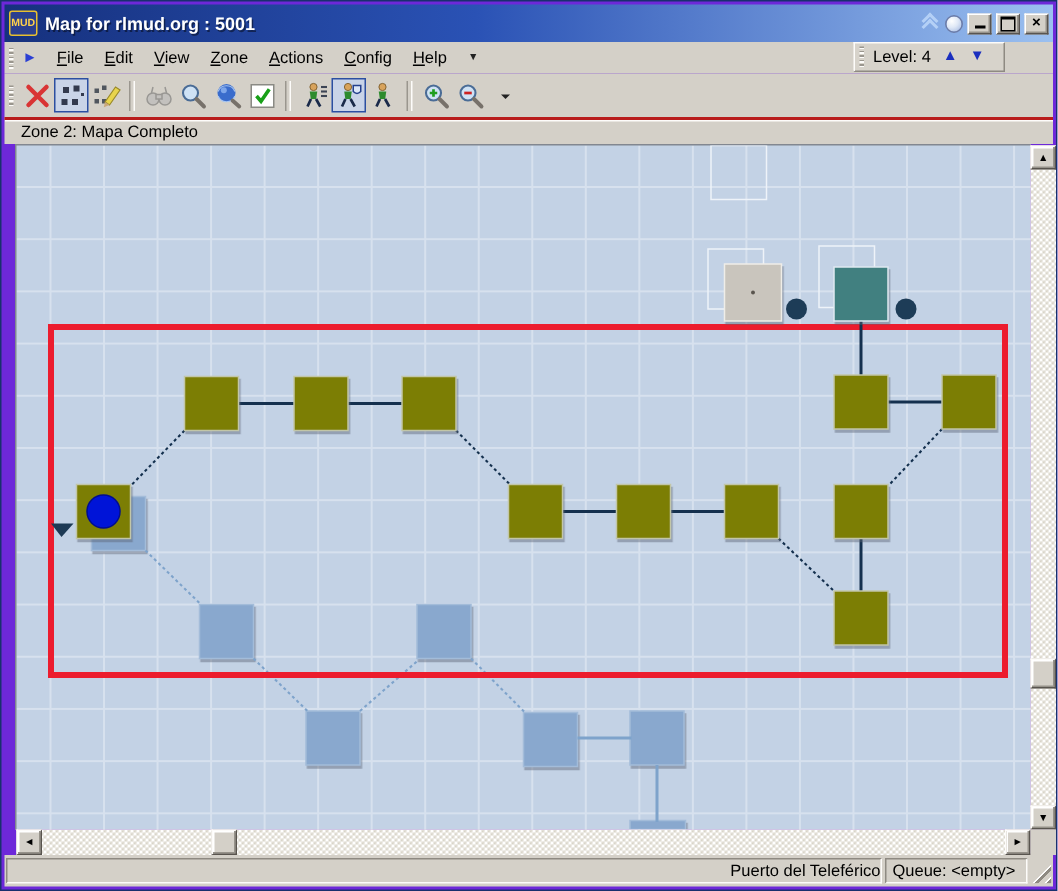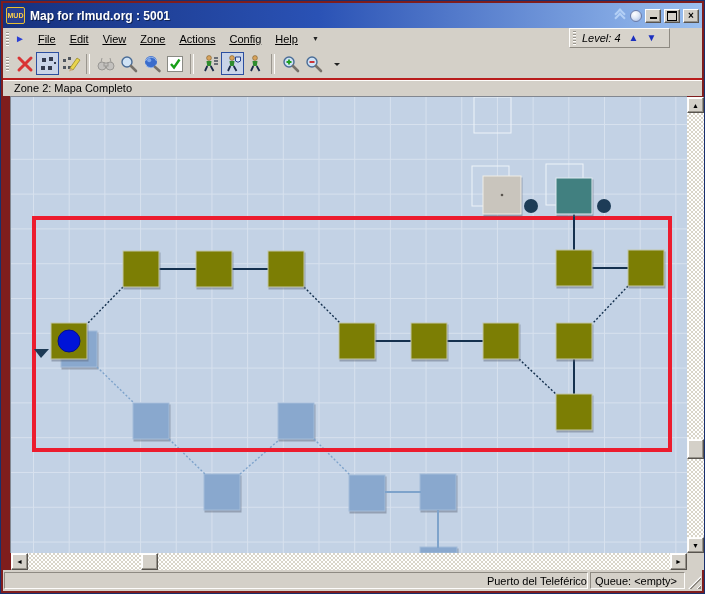--- a/index.html
+++ b/index.html
@@ -1,18 +1,18 @@
 <!DOCTYPE html>
 <html><head>
 <meta charset="utf-8">
 <style>
   html,body{margin:0;padding:0;background:#fff;}
   body{width:705px;height:594px;position:relative;overflow:hidden;
        font-family:"Liberation Sans","DejaVu Sans",sans-serif;font-size:11px;color:#000;}
-  .window{position:absolute;inset:0;background:#7f1d1d;border:1px solid #18306e;box-sizing:border-box;}
+  .window{position:absolute;inset:0;background:#6d28d9;border:1px solid #18306e;box-sizing:border-box;}
   
   .titlebar{position:absolute;left:2px;top:2px;right:2px;height:25px;
     background:linear-gradient(to right,#16317e 0%,#2a52b5 45%,#9bc0f0 100%);
     display:flex;align-items:center;padding:0 3px;box-sizing:border-box;}
   .app-icon{width:17px;height:15px;background:#2a3f8f;border:1px solid #e8c030;border-radius:2px;
     color:#ffd24a;font-size:7px;font-weight:bold;display:flex;align-items:center;justify-content:center;
     letter-spacing:0;margin-right:5px;flex:0 0 auto;}
   .title-text{color:#fff;font-weight:bold;font-size:12px;flex:1 1 auto;white-space:nowrap;
     text-shadow:1px 1px 0 rgba(0,0,0,.45);}
   .tb-right{display:flex;align-items:center;gap:3px;}
@@ -26,26 +26,26 @@
     box-shadow:inset -1px -1px 0 #96928a;display:flex;align-items:center;justify-content:center;
     font-size:10px;line-height:10px;font-weight:bold;color:#000;padding:0;}
   .glyph-min{width:7px;height:7px;border-bottom:2px solid #000;margin-top:-2px;}
   .glyph-max{width:8px;height:7px;border:1px solid #000;border-top:2px solid #000;}
   
   .menubar{position:absolute;left:2px;top:27px;right:2px;height:21px;background:#d4d0c8;
     display:flex;align-items:center;}
   .grip{width:3px;height:14px;margin:0 4px 0 3px;
     background:repeating-linear-gradient(to bottom,#9a968e 0 1px,#fdfcfa 1px 2px,transparent 2px 3px);}
   .play-arrow{color:#2b3fd4;font-size:10px;margin:0 6px 0 2px;}
-  .menu-item{padding:2px 7px;cursor:default;text-decoration:underline;}
+  .menu-item{padding:2px 7px;cursor:default;}
   .menu-item u{text-underline-offset:1px;}
   .menu-overflow{font-size:7px;margin-left:4px;color:#222;padding:2px 3px;}
   .level-panel{position:absolute;left:566px;top:0px;width:101px;height:20px;background:#d7d3cb;
     border:1px solid;border-color:#fdfcfa #8e8a82 #8e8a82 #fdfcfa;display:flex;align-items:center;box-sizing:border-box;}
-  .level-label{margin:0 4px 0 2px;white-space:nowrap;font-style:italic;}
+  .level-label{margin:0 4px 0 2px;white-space:nowrap;}
   .lvl-btn{background:none;border:none;padding:0 4px;font-size:10px;color:#1b2fbf;line-height:14px;cursor:default;}
   
   .toolbar{position:absolute;left:2px;top:48px;right:2px;height:29px;background:#d4d0c8;
     display:flex;align-items:center;}
   .tb-btn{width:23px;height:23px;background:transparent;border:1px solid transparent;padding:0;
     display:flex;align-items:center;justify-content:center;margin:0;}
   .tb-btn.pressed{background:#c9d4e8;border:1px solid #2c4fa0;}
   .tb-btn.disabled{opacity:.55;filter:grayscale(100%);}
   .tb-ico{width:20px;height:20px;display:flex;align-items:center;justify-content:center;}
   .tb-sep{width:2px;height:20px;border-left:1px solid #9a968e;border-right:1px solid #fdfcfa;margin:0 4px;}

